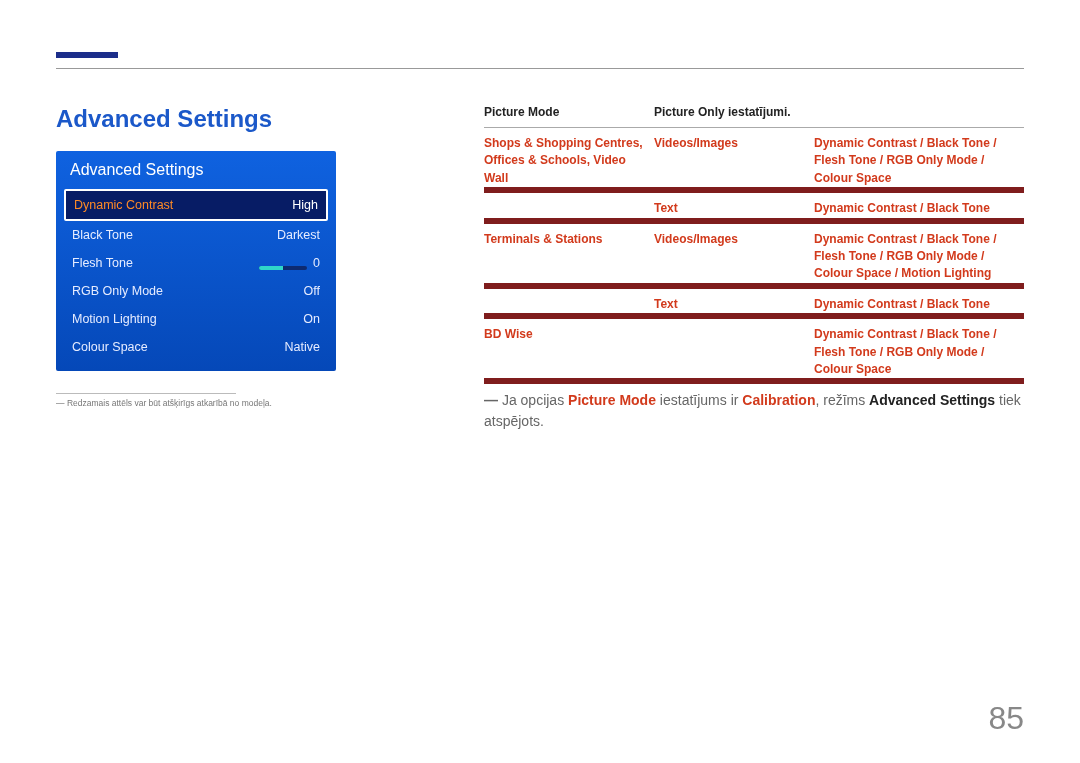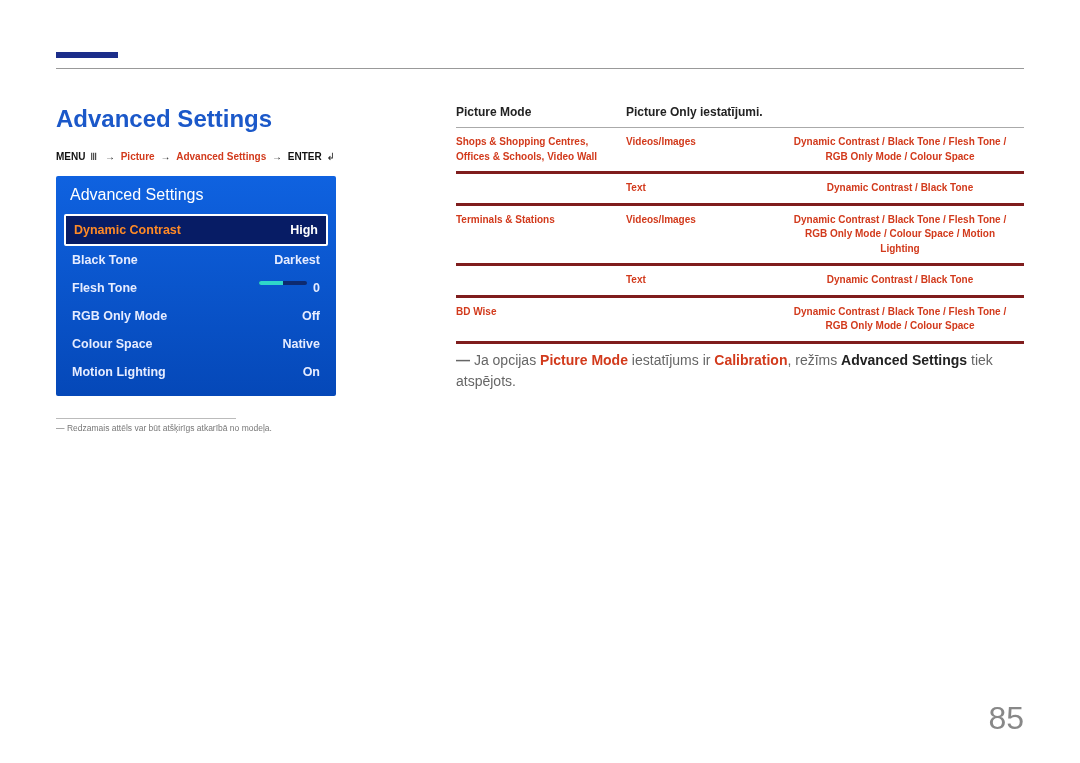--- a/index.html
+++ b/index.html
@@ -25,21 +25,21 @@
     position: absolute;
     left: 56px;
     top: 52px;
     width: 62px;
     height: 6px;
     background: #1c2e8a;
   }
   .main {
     display: grid;
     grid-template-columns: 308px 1fr;
-    column-gap: 92px;
+    column-gap: 120px;
     margin-top: 36px;
   }
   .heading {
     font-size: 24px;
     font-weight: 600;
     color: #1b58c9;
     margin-bottom: 18px;
   }
   .breadcrumb {
     font-size: 10px;
@@ -59,25 +59,24 @@
   }
   .panel-title {
     font-size: 16px;
     font-weight: 400;
     padding: 10px 14px 10px 14px;
     color: #fff;
   }
   .panel-row {
     display: flex;
     justify-content: space-between;
-    align-items: flex-start;
+    align-items: flex-end;
     font-size: 12.5px;
     padding: 7px 16px;
     color: #e6ecff;
-    font-weight: bold;
   }
   .panel-row .val { color: #e6ecff; }
   .panel-row.selected {
     margin: 0 8px;
     padding: 7px 8px;
     background: #071c65;
     border: 2px solid #fff;
     border-radius: 2px;
   }
   .panel-row.selected .lbl { color: #ff8a26; }
@@ -114,30 +113,29 @@
     grid-template-columns: 170px 160px 1fr;
     font-size: 12px;
     font-weight: 700;
     color: #222;
     padding-bottom: 8px;
     border-bottom: 1px solid #aaa;
   }
   .right .trow {
     display: grid;
     grid-template-columns: 170px 160px 1fr;
-    font-size: 10px;
+    font-size: 12px;
     color: #d23a1c;
     font-weight: 600;
     padding-top: 7px;
-    padding-bottom: 7px;
-    border-bottom: 3px solid #7f1d1d;
+    border-bottom: 6px solid #7f1d1d;
     line-height: 1.45;
   }
   .right .trow > div { padding-right: 10px; }
-  .col3-wrap { word-wrap: break-word; text-align: center; }
+  .col3-wrap { word-wrap: break-word; }
   .note {
     font-size: 14px;
     color: #666;
     margin-top: 6px;
     line-height: 1.5;
   }
   .note .dash { color:#666; font-weight:700; }
   .note .em { color:#d23a1c; font-weight:600; }
   .note .bold { color:#222; font-weight:700; }
   .page-number {
@@ -155,31 +153,20 @@
 <div class="accent-bar"></div>
 
 <div class="page">
   <div class="topline"></div>
 
   <div class="main">
 
     <div class="left">
       <div class="heading">Advanced Settings</div>
 
-      <div class="breadcrumb">
-        <span class="bc-black">MENU</span>
-        <span class="icon">Ⅲ</span>
-        <span class="arrow">→</span>
-        <span class="bc-red">Picture</span>
-        <span class="arrow">→</span>
-        <span class="bc-red">Advanced Settings</span>
-        <span class="arrow">→</span>
-        <span class="bc-black">ENTER</span>
-        <span class="icon">↲</span>
-      </div>
 
       <div class="panel">
         <div class="panel-title">Advanced Settings</div>
 
         <div class="panel-row selected">
           <span class="lbl">Dynamic Contrast</span>
           <span class="val">High</span>
         </div>
         <div class="panel-row">
           <span class="lbl">Black Tone</span>
@@ -188,26 +175,26 @@
         <div class="panel-row">
           <span class="lbl">Flesh Tone</span>
           <span class="slider-bar"></span>
           <span class="val">0</span>
         </div>
         <div class="panel-row">
           <span class="lbl">RGB Only Mode</span>
           <span class="val">Off</span>
         </div>
         <div class="panel-row">
+          <span class="lbl">Motion Lighting</span>
+          <span class="val">On</span>
+        </div>
+        <div class="panel-row">
           <span class="lbl">Colour Space</span>
           <span class="val">Native</span>
-        </div>
-        <div class="panel-row">
-          <span class="lbl">Motion Lighting</span>
-          <span class="val">On</span>
         </div>
       </div>
 
       <div class="footnote-rule"></div>
       <div class="footnote">Redzamais attēls var būt atšķirīgs atkarībā no modeļa.</div>
     </div>
 
     <div class="right">
       <div class="thead">
         <div>Picture Mode</div>

